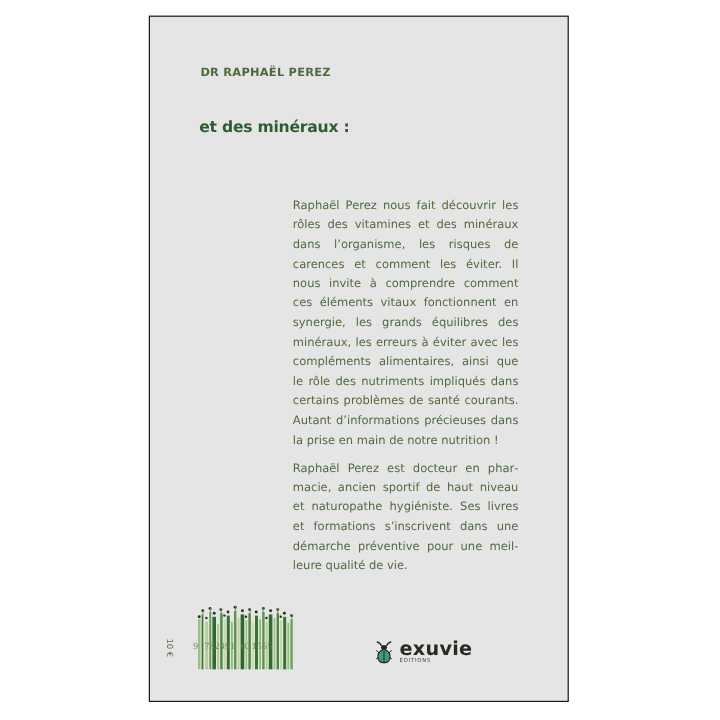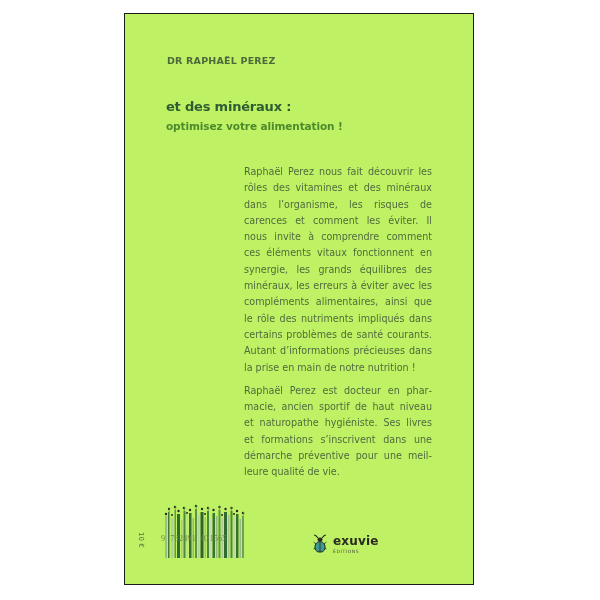--- a/index.html
+++ b/index.html
@@ -4,21 +4,21 @@
   <style>
     html, body { margin: 0; padding: 0; }
     body {
       width: 600px; height: 600px; background: #ffffff;
       position: relative; overflow: hidden;
       font-family: "DejaVu Sans", sans-serif;
     }
     .cover {
       position: absolute; left: 124px; top: 13px;
       width: 350px; height: 572px;
-      background: #bef264;
+      background: #e5e5e5;
       border: 1px solid #1a1a1a;
       box-sizing: border-box;
       padding-left: 36px;
     }
     .author {
       position: absolute; left: 42px; top: 41px;
       font-size: 9.5px; font-weight: bold; letter-spacing: 0.2px;
       color: #4e6a3c;
     }
     .title1 {
@@ -60,34 +60,33 @@
       white-space: nowrap; font-family: Liberation Serif, serif; text-align: right;
     }
     .isbn span { margin-right: 5px; }
     .logo {
       position: absolute; left: 188px; top: 520px;
       display: flex; align-items: center;
     }
     .logo-mark { width: 14px; height: 20px; margin-right: 6px; }
     .logo-text { display: flex; flex-direction: column; }
     .logo-name {
-      font-size: 12px; font-weight: bold; color: #2a2a22; line-height: 12px;
+      font-size: 16px; font-weight: bold; color: #2a2a22; line-height: 12px;
       letter-spacing: 0.2px;
     }
     .logo-sub {
       font-size: 4.5px; color: #4a4a3a; letter-spacing: 0.6px; margin-top: 2px;
     }
   </style>
 </head>
 <body>
 
 <div class="cover">
   <div class="author">DR RAPHAËL PEREZ</div>
   <div class="title2">et des minéraux :</div>
-  <div class="subtitle">optimisez votre alimentation !</div>
 
   <div class="body-text">
     <p>Raphaël Perez nous fait découvrir les rôles des vitamines et des miné­raux dans l’organisme, les risques de carences et comment les éviter. Il nous invite à comprendre comment ces éléments vitaux fonctionnent en synergie, les grands équilibres des minéraux, les erreurs à éviter avec les compléments alimentaires, ainsi que le rôle des nutriments impliqués dans certains problèmes de santé courants. Autant d’informations pré­cieuses dans la prise en main de notre nutrition !</p>
     <p>Raphaël Perez est docteur en phar­macie, ancien sportif de haut niveau et naturopathe hygiéniste. Ses livres et formations s’inscrivent dans une démarche préventive pour une meil­leure qualité de vie.</p>
   </div>
 
   <div class="price">10 €</div>
 
   <svg class="barcode" viewBox="0 0 82 56">
     <g>

